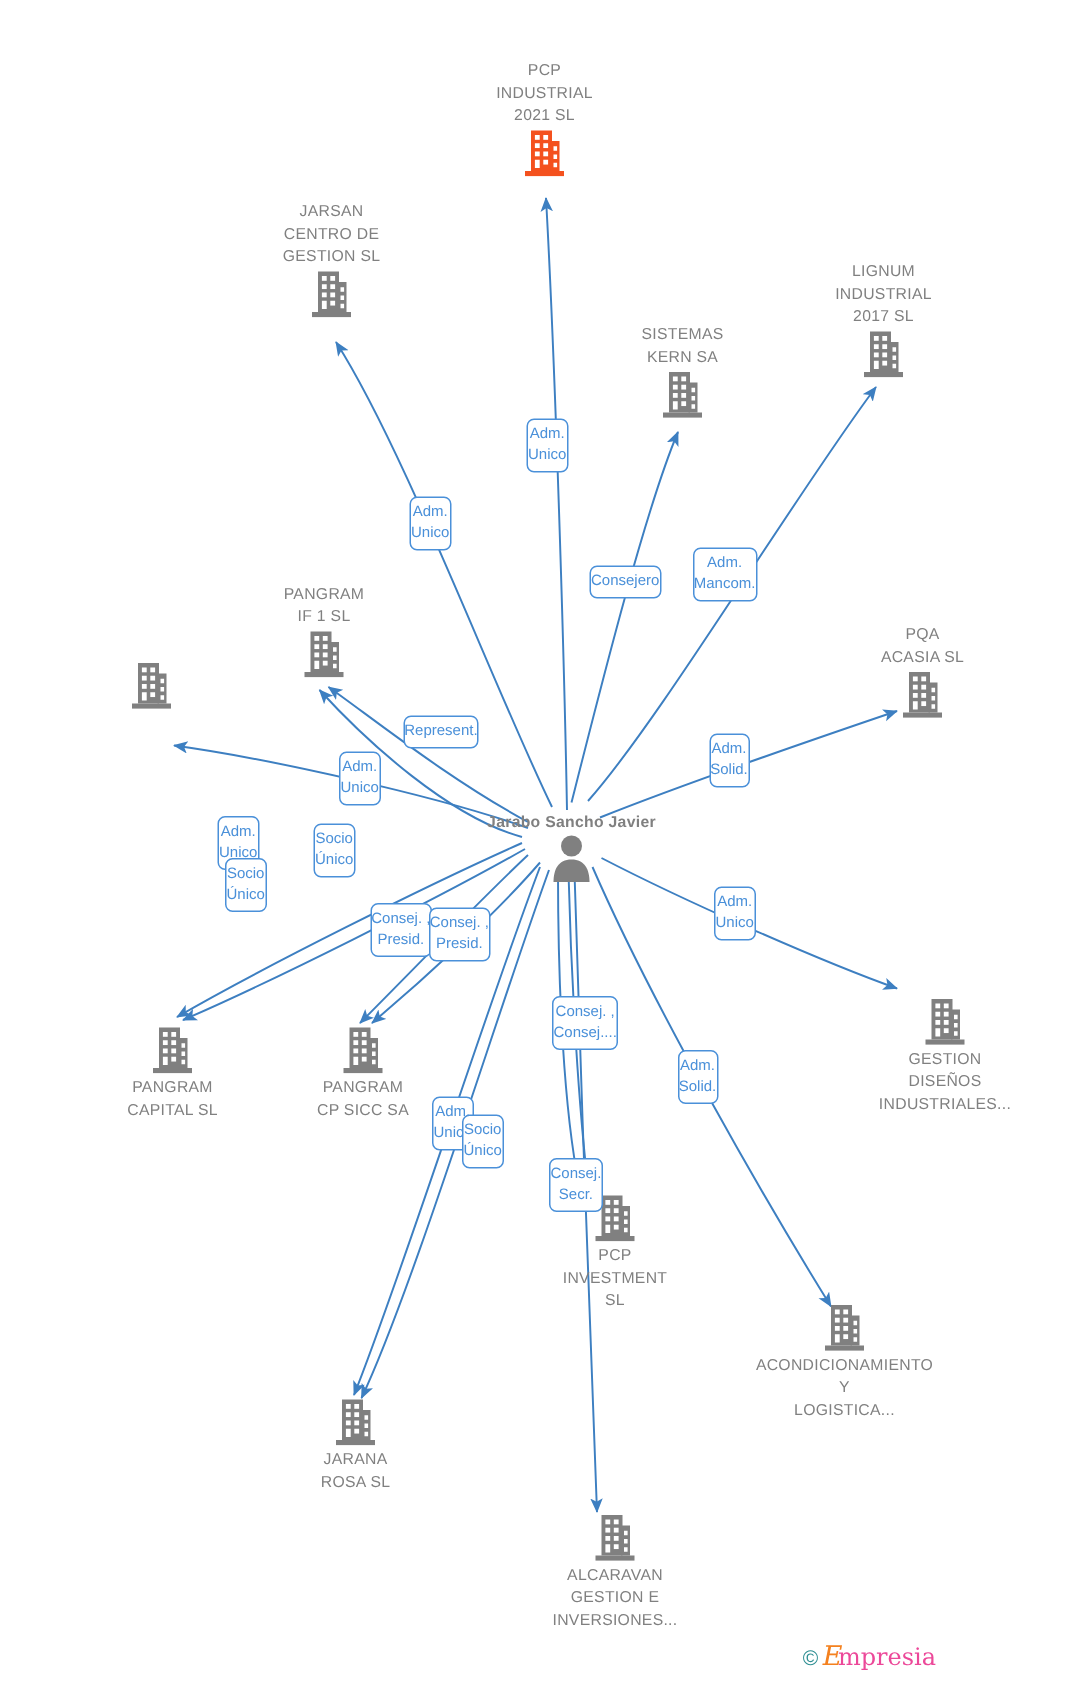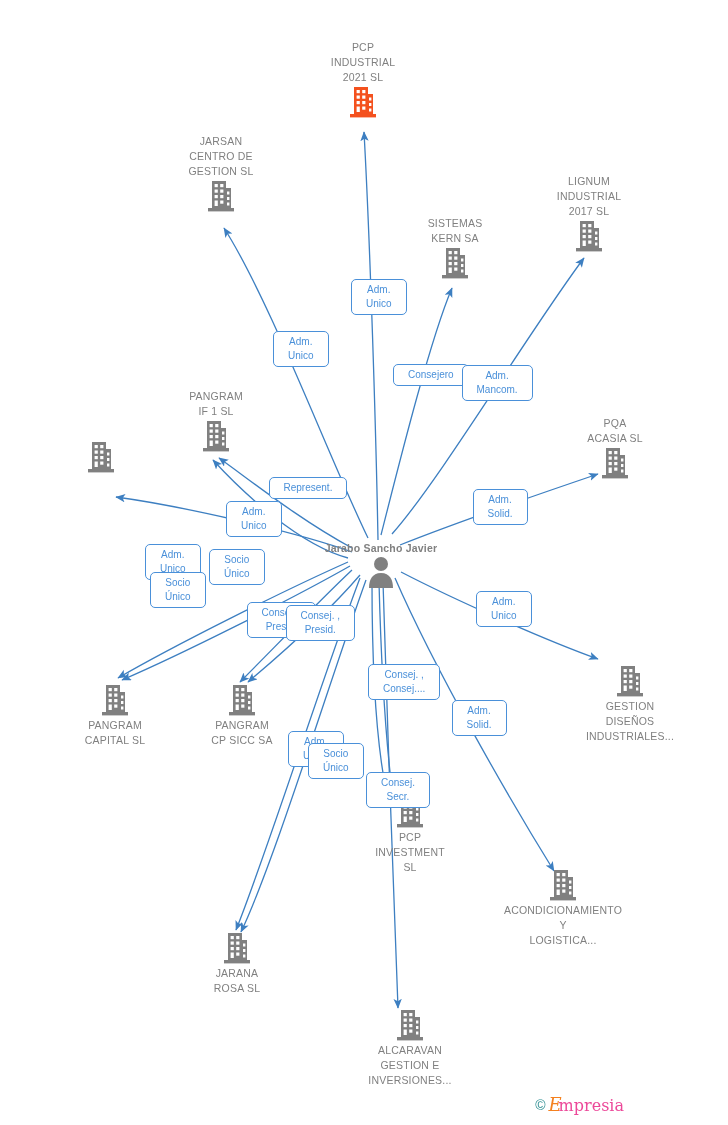--- a/index.html
+++ b/index.html
@@ -10,21 +10,21 @@
   svg.edges{position:absolute;left:0;top:0;width:728px;height:1125px;pointer-events:none;}
 
   .node{position:absolute;text-align:center;width:140px;margin-left:-70px;}
   .node .icon{line-height:0;}
   .node .caption{font-size:10.5px;line-height:15px;color:#808080;letter-spacing:.2px;}
 
   .node.below .caption{margin-top:1px;}
 
   .edge-label{position:absolute;background:#ffffff;border:1.3px solid #4a90d9;
               border-radius:5px;color:#4a90d9;font-size:10px;line-height:14px;
-              padding:3px 14px;text-align:center;white-space:nowrap;}
+              padding:3px 0;text-align:center;white-space:nowrap;}
 
   .watermark{position:absolute;right:8px;bottom:10px;display:flex;align-items:center;
              gap:3px;font-size:15px;}
   .watermark .c{color:#2f8f93;font-size:14px;}
   .watermark .e{color:#f4811f;font-style:italic;font-family:"DejaVu Serif",serif;font-size:18px;}
   .watermark .rest{color:#ec4899;font-family:"DejaVu Serif",serif;font-size:16px;margin-left:-3px;}
 </style>
 </head>
 <body>
 
@@ -383,21 +383,21 @@
     </div>
   <div id="labels-layer">
       <div class="edge-label" style="left: 351px; top: 279px;">
         <div>Adm.</div>
         <div>Unico</div>
       </div>
       <div class="edge-label" style="left: 273px; top: 331px;">
         <div>Adm.</div>
         <div>Unico</div>
       </div>
-      <div class="edge-label" style="left: 393px; top: 364px;">
+      <div class="edge-label" style="left: 393px; top: 377px;">
         <div>Consejero</div>
       </div>
       <div class="edge-label" style="left: 461.5px; top: 365px;">
         <div>Adm.</div>
         <div>Mancom.</div>
       </div>
       <div class="edge-label" style="left: 472.5px; top: 489px;">
         <div>Adm.</div>
         <div>Solid.</div>
       </div>

